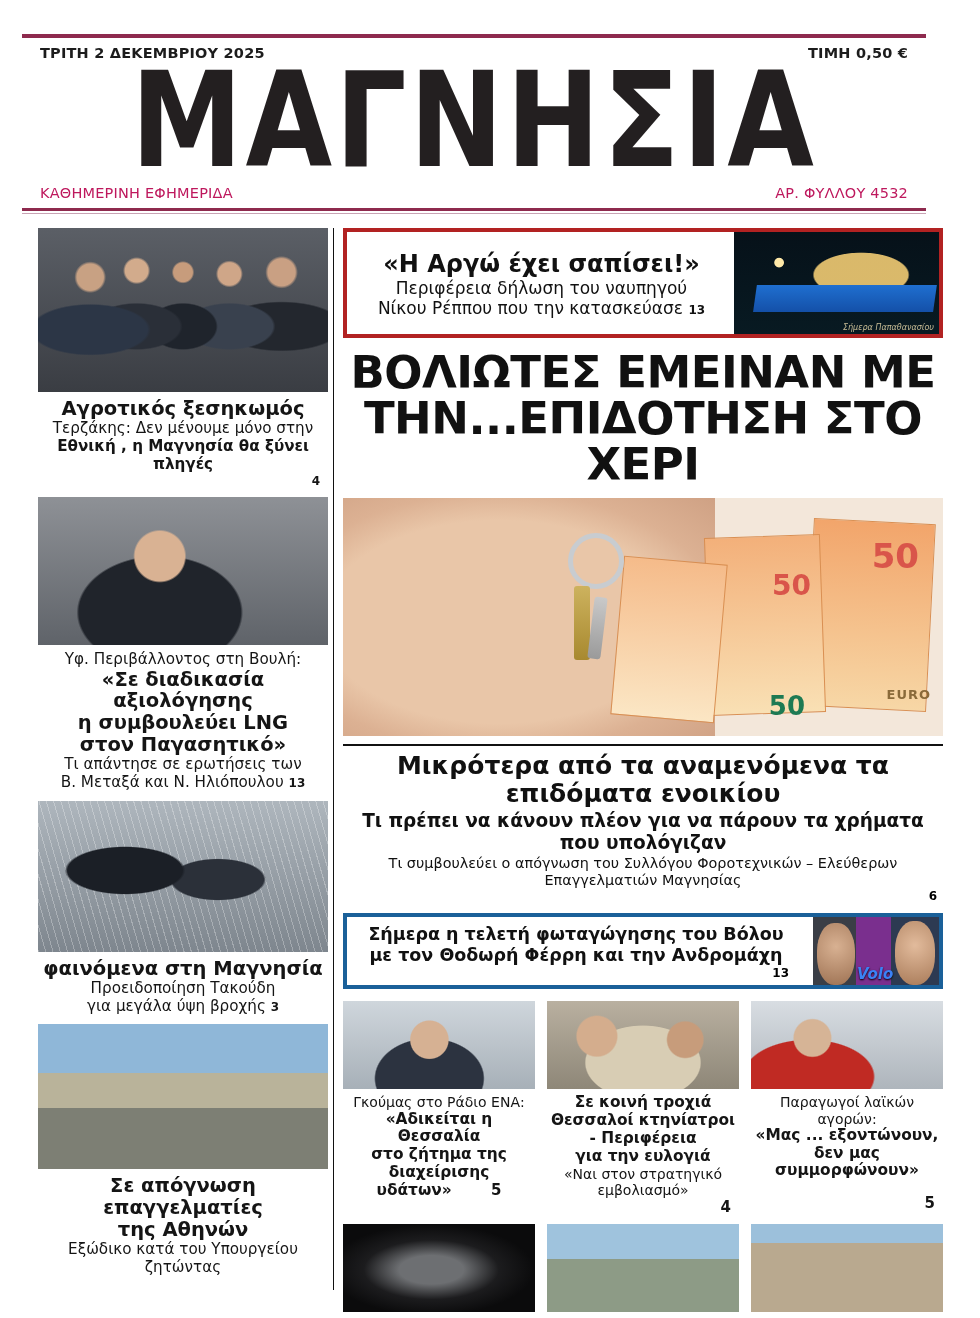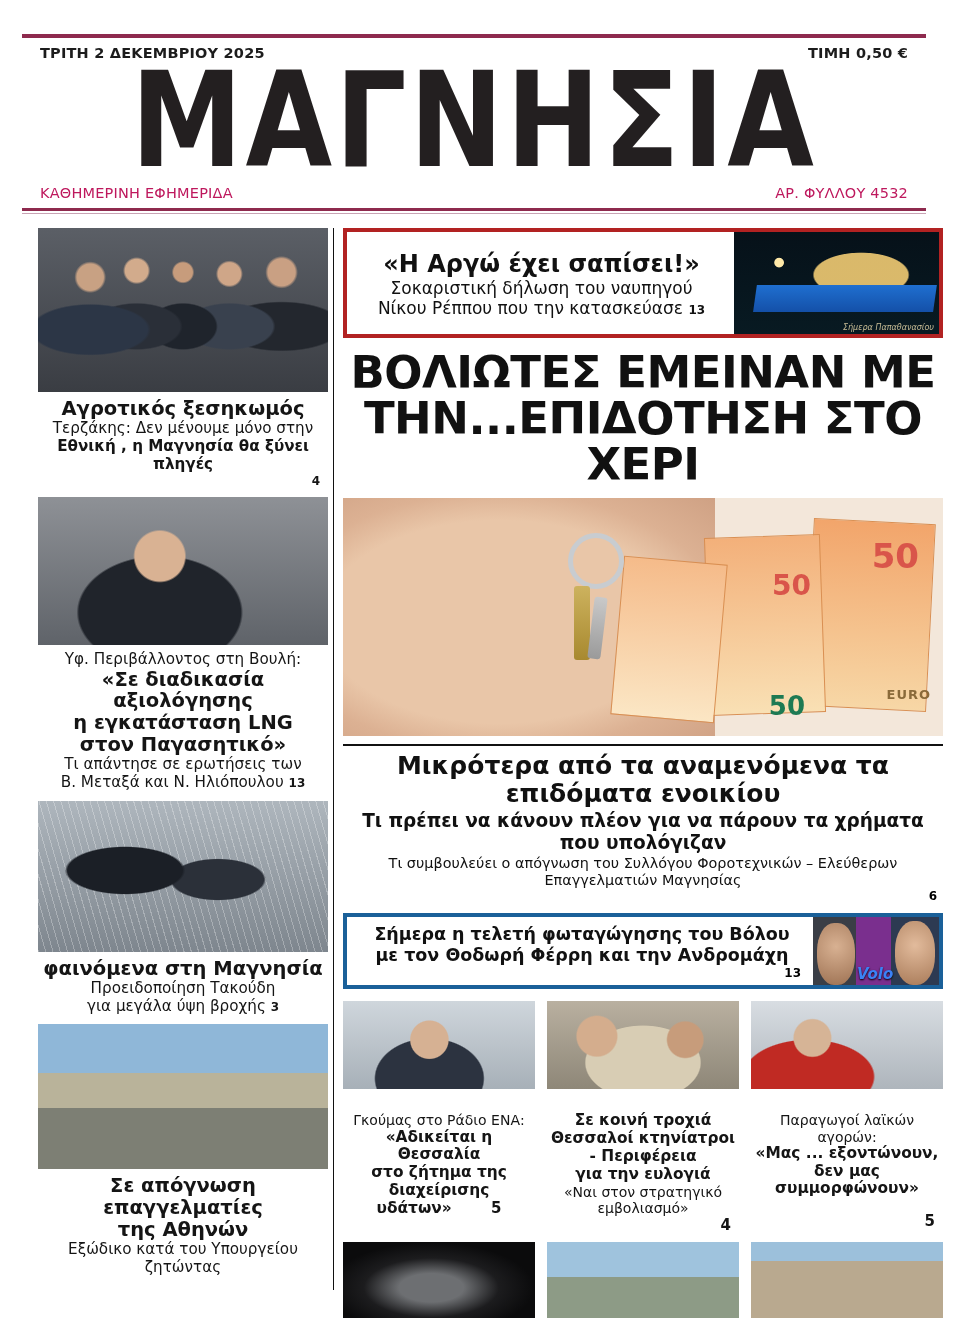--- a/index.html
+++ b/index.html
@@ -50,28 +50,28 @@
   .main-hl{text-align:center;font-weight:800;color:#111;font-size:45px;line-height:1.02;
     letter-spacing:-.5px;margin:12px 0 10px 0;}
   .sub-wrap{border-top:2px solid #111;margin-top:8px;padding-top:6px;text-align:center;}
   .sub1{font-weight:800;font-size:25px;line-height:1.12;color:#111;}
   .sub2{font-weight:700;font-size:18.5px;line-height:1.18;color:#111;margin-top:2px;}
   .sub3{font-weight:400;font-size:14.4px;line-height:1.18;color:#111;margin-top:2px;}
 
   
   .teaser-blue{border:4px solid #1a6099;background:#fff;display:flex;align-items:stretch;
     height:76px;box-sizing:border-box;margin-top:10px;}
-  .teaser-blue .txt{flex:1;padding:4px 6px 2px 10px;display:flex;flex-direction:column;justify-content:center;}
+  .teaser-blue .txt{flex:1;padding:4px 18px 2px 10px;display:flex;flex-direction:column;justify-content:center;}
   .teaser-blue .l{font-weight:700;font-size:17.5px;line-height:1.2;color:#111;text-align:center;}
   .teaser-blue .ph{width:126px;position:relative;overflow:hidden;background:#2b1536;}
 
   
   .grid{display:grid;grid-template-columns:1fr 1fr 1fr;column-gap:12px;row-gap:8px;margin-top:12px;}
   .cell .photo{height:88px;}
-  .cell .cap{padding-top:23px;}
+  .cell .cap{padding-top:5px;}
   .cell .cap .k{font-size:15.4px;font-weight:700;line-height:1.16;}
   .cell .cap .s{font-size:14px;line-height:1.16;}
   .cell .pg{font-size:15px;}
 
   
   .ph-farmers{background:
      radial-gradient(ellipse at 18% 62%,#2c3646 0 17%,transparent 18%),
      radial-gradient(ellipse at 34% 60%,#2a2f38 0 16%,transparent 17%),
      radial-gradient(ellipse at 50% 60%,#1f242c 0 16%,transparent 17%),
      radial-gradient(ellipse at 66% 60%,#39414e 0 16%,transparent 17%),
@@ -183,21 +183,21 @@
         <div class="sb">Εθνική , η Μαγνησία θα ξύνει πληγές</div>
         <div class="pg pg-right">4</div>
       </div>
     </div>
 
     <div class="blk">
       <div class="photo ph-minister" style="height:148px"></div>
       <div class="cap">
         <div class="s">Υφ. Περιβάλλοντος στη Βουλή:</div>
         <div class="k">«Σε διαδικασία αξιολόγησης</div>
-        <div class="k">η εγκατάσταση LNG</div>
+        <div class="k">η συμβουλεύει LNG</div>
         <div class="k">στον Παγασητικό»</div>
         <div class="s">Τι απάντησε σε ερωτήσεις των</div>
         <div class="s">
           <span>Β. Μεταξά και Ν. Ηλιόπουλου</span>
           <span class="pg">13</span>
         </div>
       </div>
     </div>
 
     <div class="blk">
@@ -222,21 +222,21 @@
       </div>
     </div>
 
   </div>
 
   <div class="right-col">
 
     <div class="teaser-red">
       <div class="txt">
         <div class="hl">«Η Αργώ έχει σαπίσει!»</div>
-        <div class="l2">Σοκαριστική δήλωση του ναυπηγού</div>
+        <div class="l2">Περιφέρεια δήλωση του ναυπηγού</div>
         <div class="l3">
           <span>Νίκου Ρέππου που την κατασκεύασε</span>
           <span class="pg">13</span>
         </div>
       </div>
       <div class="ship">
         <div class="ship-art"></div>
         <div class="ship-hull"></div>
         <div class="ship-credit">Σήμερα Παπαθανασίου</div>
       </div>

